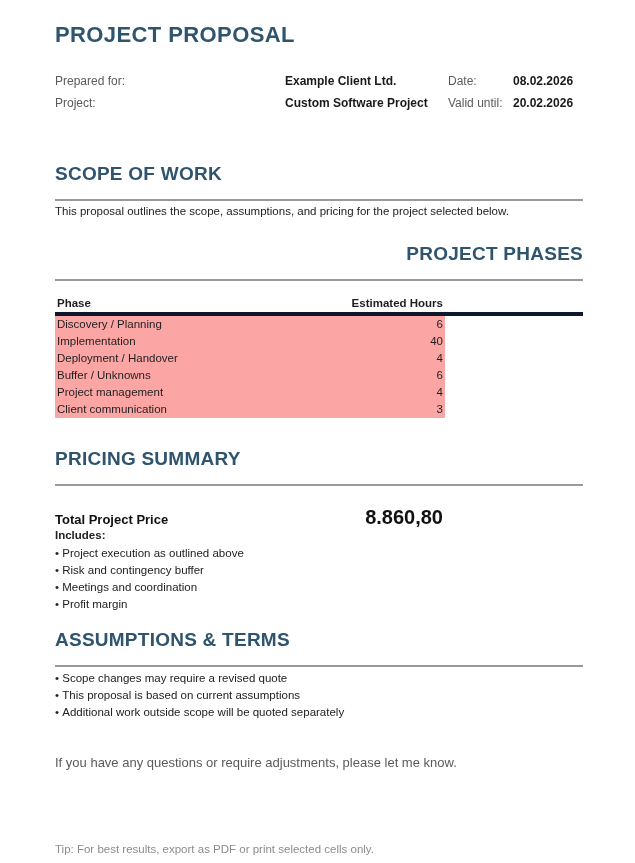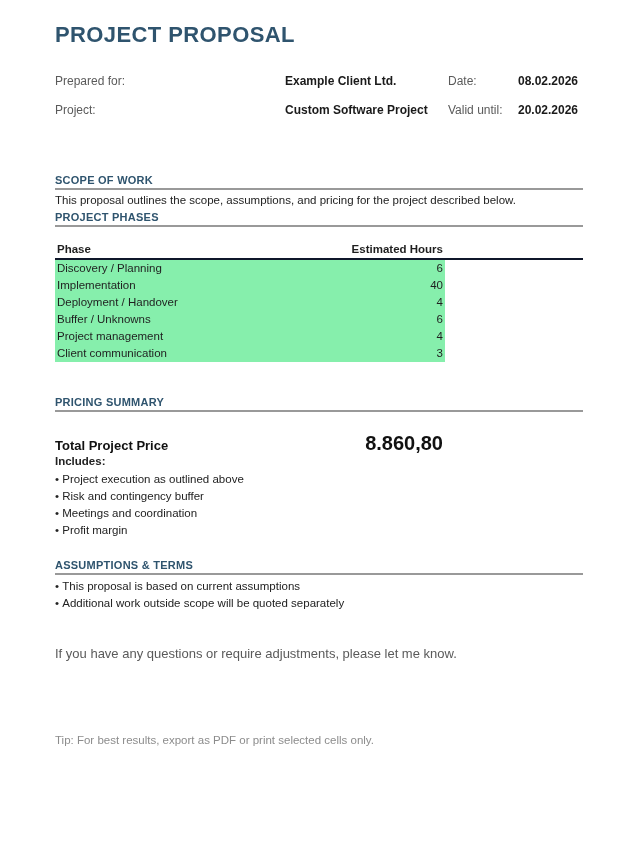--- a/index.html
+++ b/index.html
@@ -15,49 +15,49 @@
   .doc-title {
     font-size: 22px; font-weight: 700; letter-spacing: 0.4px;
     line-height: 22px; color: #2F546E;
   }
 
   
   .meta {
     margin-top: 28px;
     display: grid;
     grid-template-columns: 230px 163px 65px 1fr;
-    row-gap: 15px;
+    row-gap: 8px;
     font-size: 12px; line-height: 14px;
   }
   .meta .label { color: #5a5a5a; }
   .meta .value { font-weight: 700; color: #1a1a1a; }
-  .meta .value.right { text-align: center; }
+  .meta .value.right { text-align: left; }
 
   
   .section-heading {
-    font-size: 11px; font-weight: 700; letter-spacing: 0.25px;
+    font-size: 19px; font-weight: 700; letter-spacing: 0.25px;
     line-height: 15px; color: #2F546E;
-    padding-bottom: 0; border-bottom: 2px solid #999999;
+    padding-bottom: 18px; border-bottom: 2px solid #999999;
   }
   .sec-scope { margin-top: 56px; }
   .scope-desc { margin-top: 3px; font-size: 11.5px; line-height: 14px; color: #222; }
-  .sec-phases { margin-top: 3px; }
+  .sec-phases { margin-top: 28px; text-align: right; }
 
   
   .phases-table { margin-top: 16px; font-size: 11.5px; }
   .phases-thead {
     display: flex; width: 528px; font-weight: 700;
-    line-height: 13px; padding-bottom: 2px; border-bottom: 2px solid #0f172a;
+    line-height: 13px; padding-bottom: 2px; border-bottom: 4px solid #0f172a;
   }
   .phases-thead .h-phase { width: 240px; padding-left: 2px; }
   .phases-thead .h-hours { width: 150px; text-align: right; padding-right: 2px; }
   .phases-thead .h-spacer { flex: 1; }
   .phases-tbody { width: 390px; }
   .phase-row {
-    display: flex; background: #86efac; height: 17px; line-height: 17px;
+    display: flex; background: #fca5a5; height: 17px; line-height: 17px;
   }
   .phase-row .c-phase { width: 240px; padding-left: 2px; }
   .phase-row .c-hours { flex: 1; text-align: right; padding-right: 2px; }
 
   
   .sec-pricing { margin-top: 33px; }
   .total-row {
     margin-top: 20px; width: 390px;
     display: flex; align-items: baseline; justify-content: space-between;
   }
@@ -91,21 +91,21 @@
     <span class="value right">08.02.2026</span>
 
     <span class="label">Project:</span>
     <span class="value">Custom Software Project</span>
     <span class="label">Valid until:</span>
     <span class="value right">20.02.2026</span>
   </div>
 
   <div class="sec-scope">
     <div class="section-heading">SCOPE OF WORK</div>
-    <p class="scope-desc">This proposal outlines the scope, assumptions, and pricing for the project described below.</p>
+    <p class="scope-desc">This proposal outlines the scope, assumptions, and pricing for the project selected below.</p>
   </div>
 
   <div class="sec-phases">
     <div class="section-heading">PROJECT PHASES</div>
   </div>
 
   <div class="phases-table">
     <div class="phases-thead">
       <span class="h-phase">Phase</span>
       <span class="h-hours">Estimated Hours</span>
@@ -164,20 +164,21 @@
 
       <li>Meetings and coordination</li>
 
       <li>Profit margin</li>
     </ul>
 
   <div class="sec-assumptions">
     <div class="section-heading">ASSUMPTIONS &amp; TERMS</div>
     <ul class="bullet-list">
 
+        <li>Scope changes may require a revised quote</li>
 
         <li>This proposal is based on current assumptions</li>
 
         <li>Additional work outside scope will be quoted separately</li>
       </ul>
   </div>
 
   <p class="closing-note">If you have any questions or require adjustments, please let me know.</p>
 
   <p class="tip-note">Tip: For best results, export as PDF or print selected cells only.</p>

